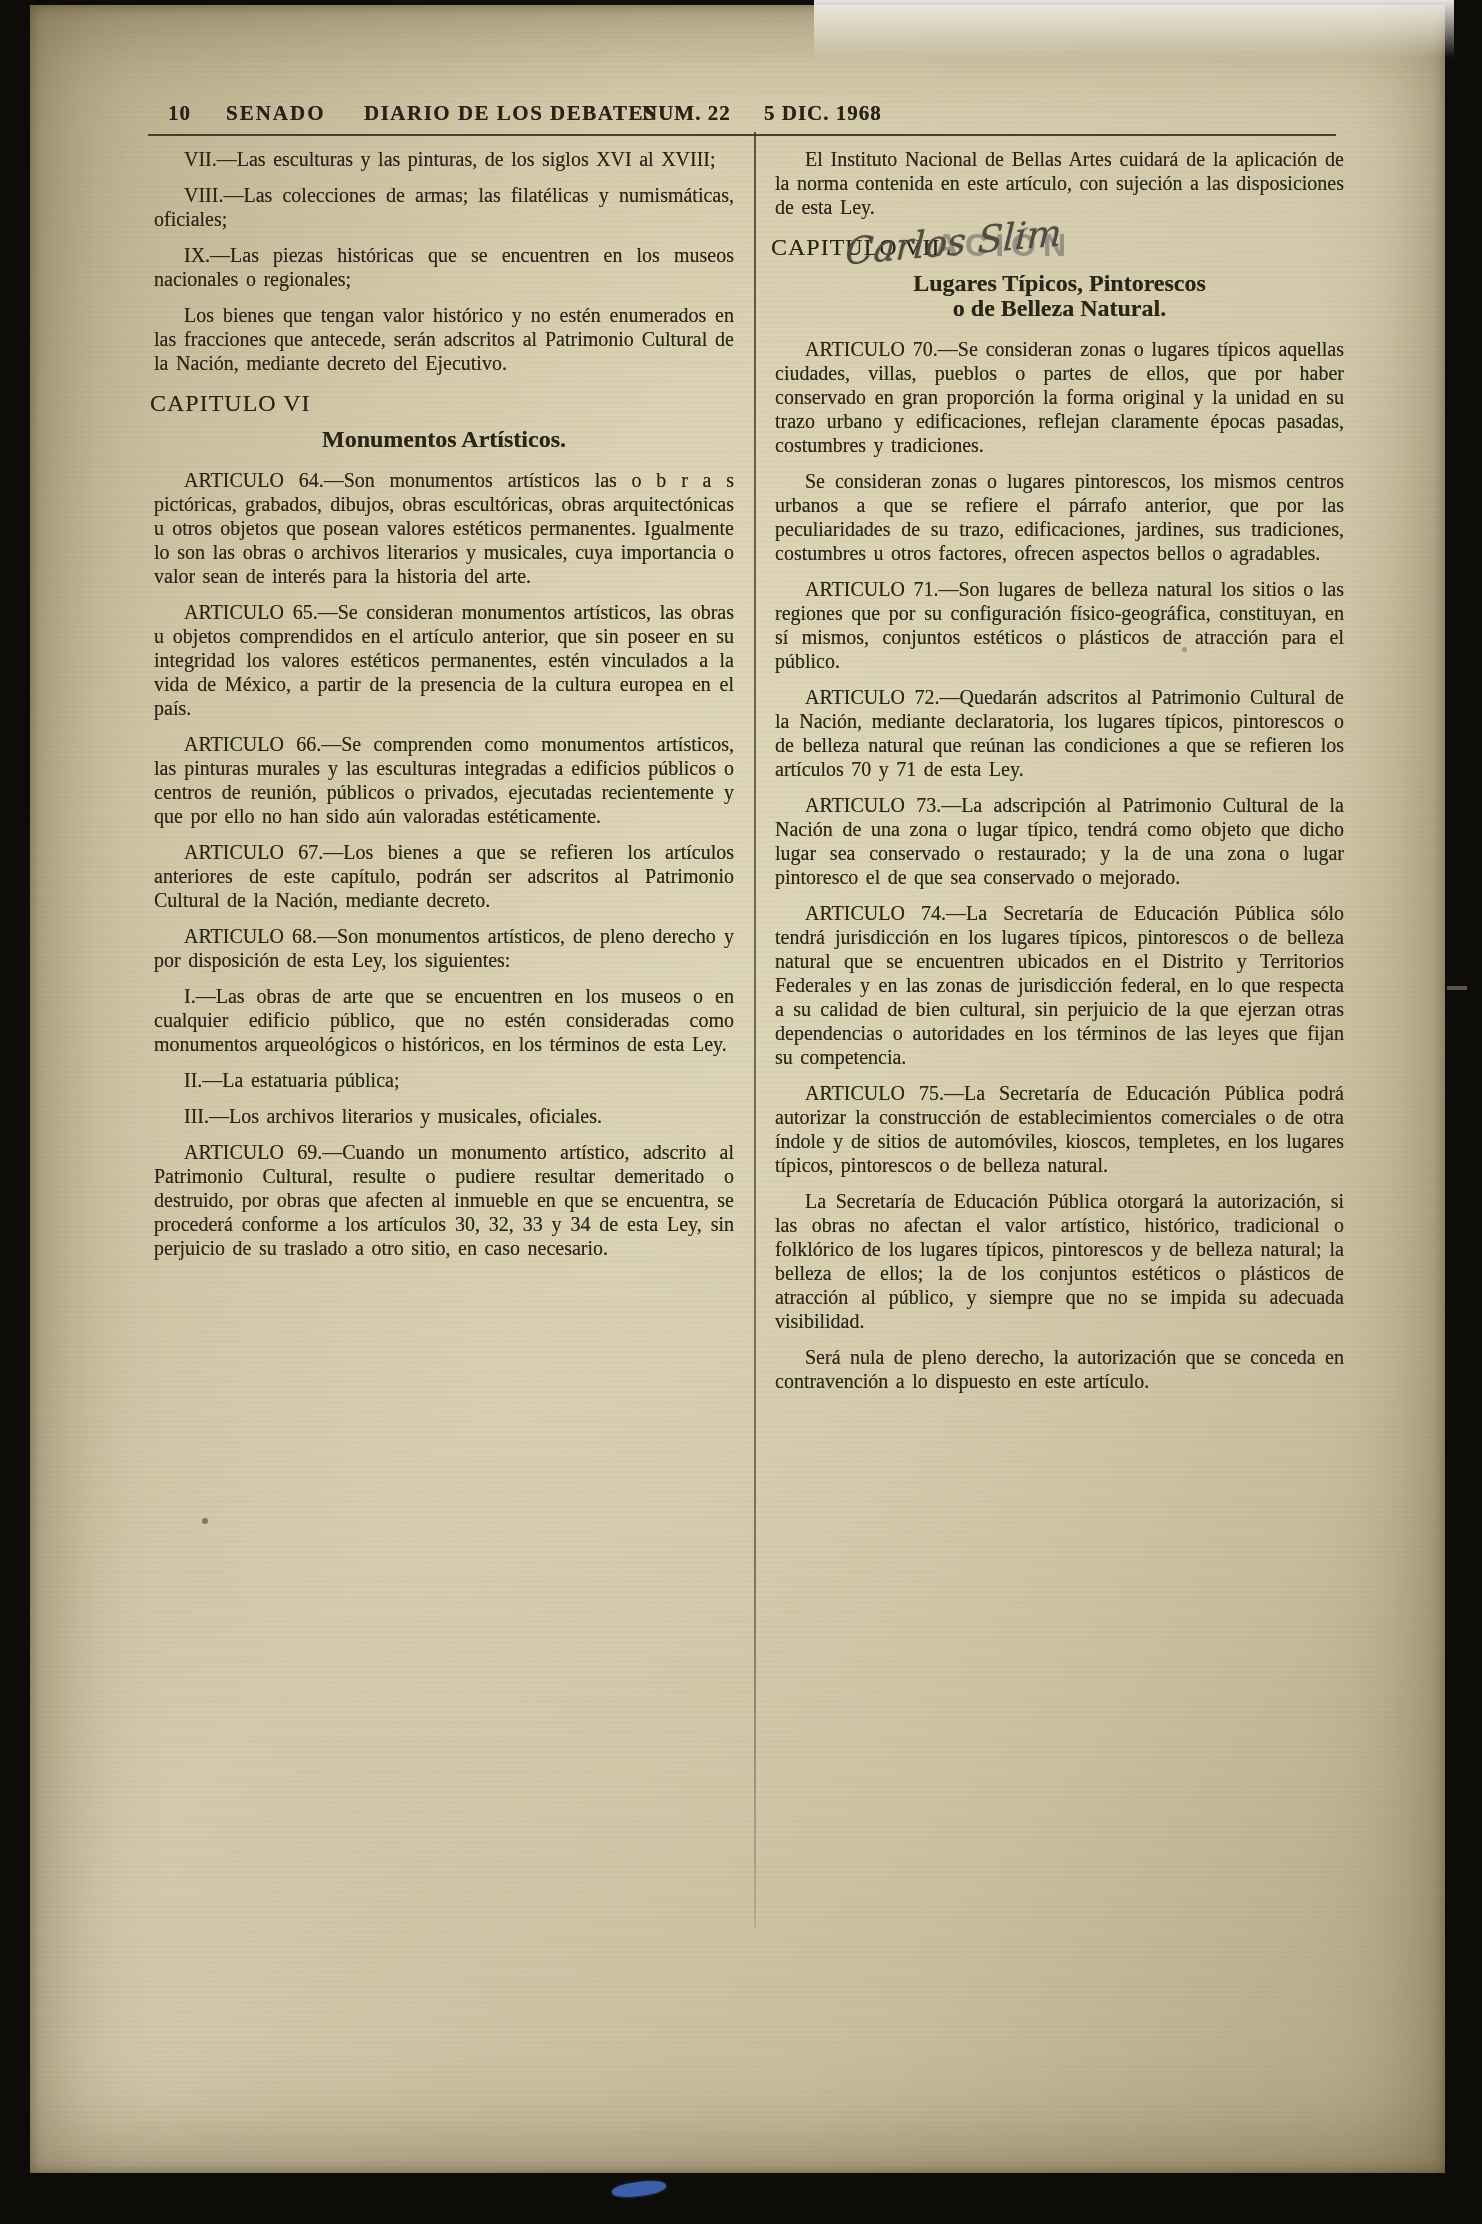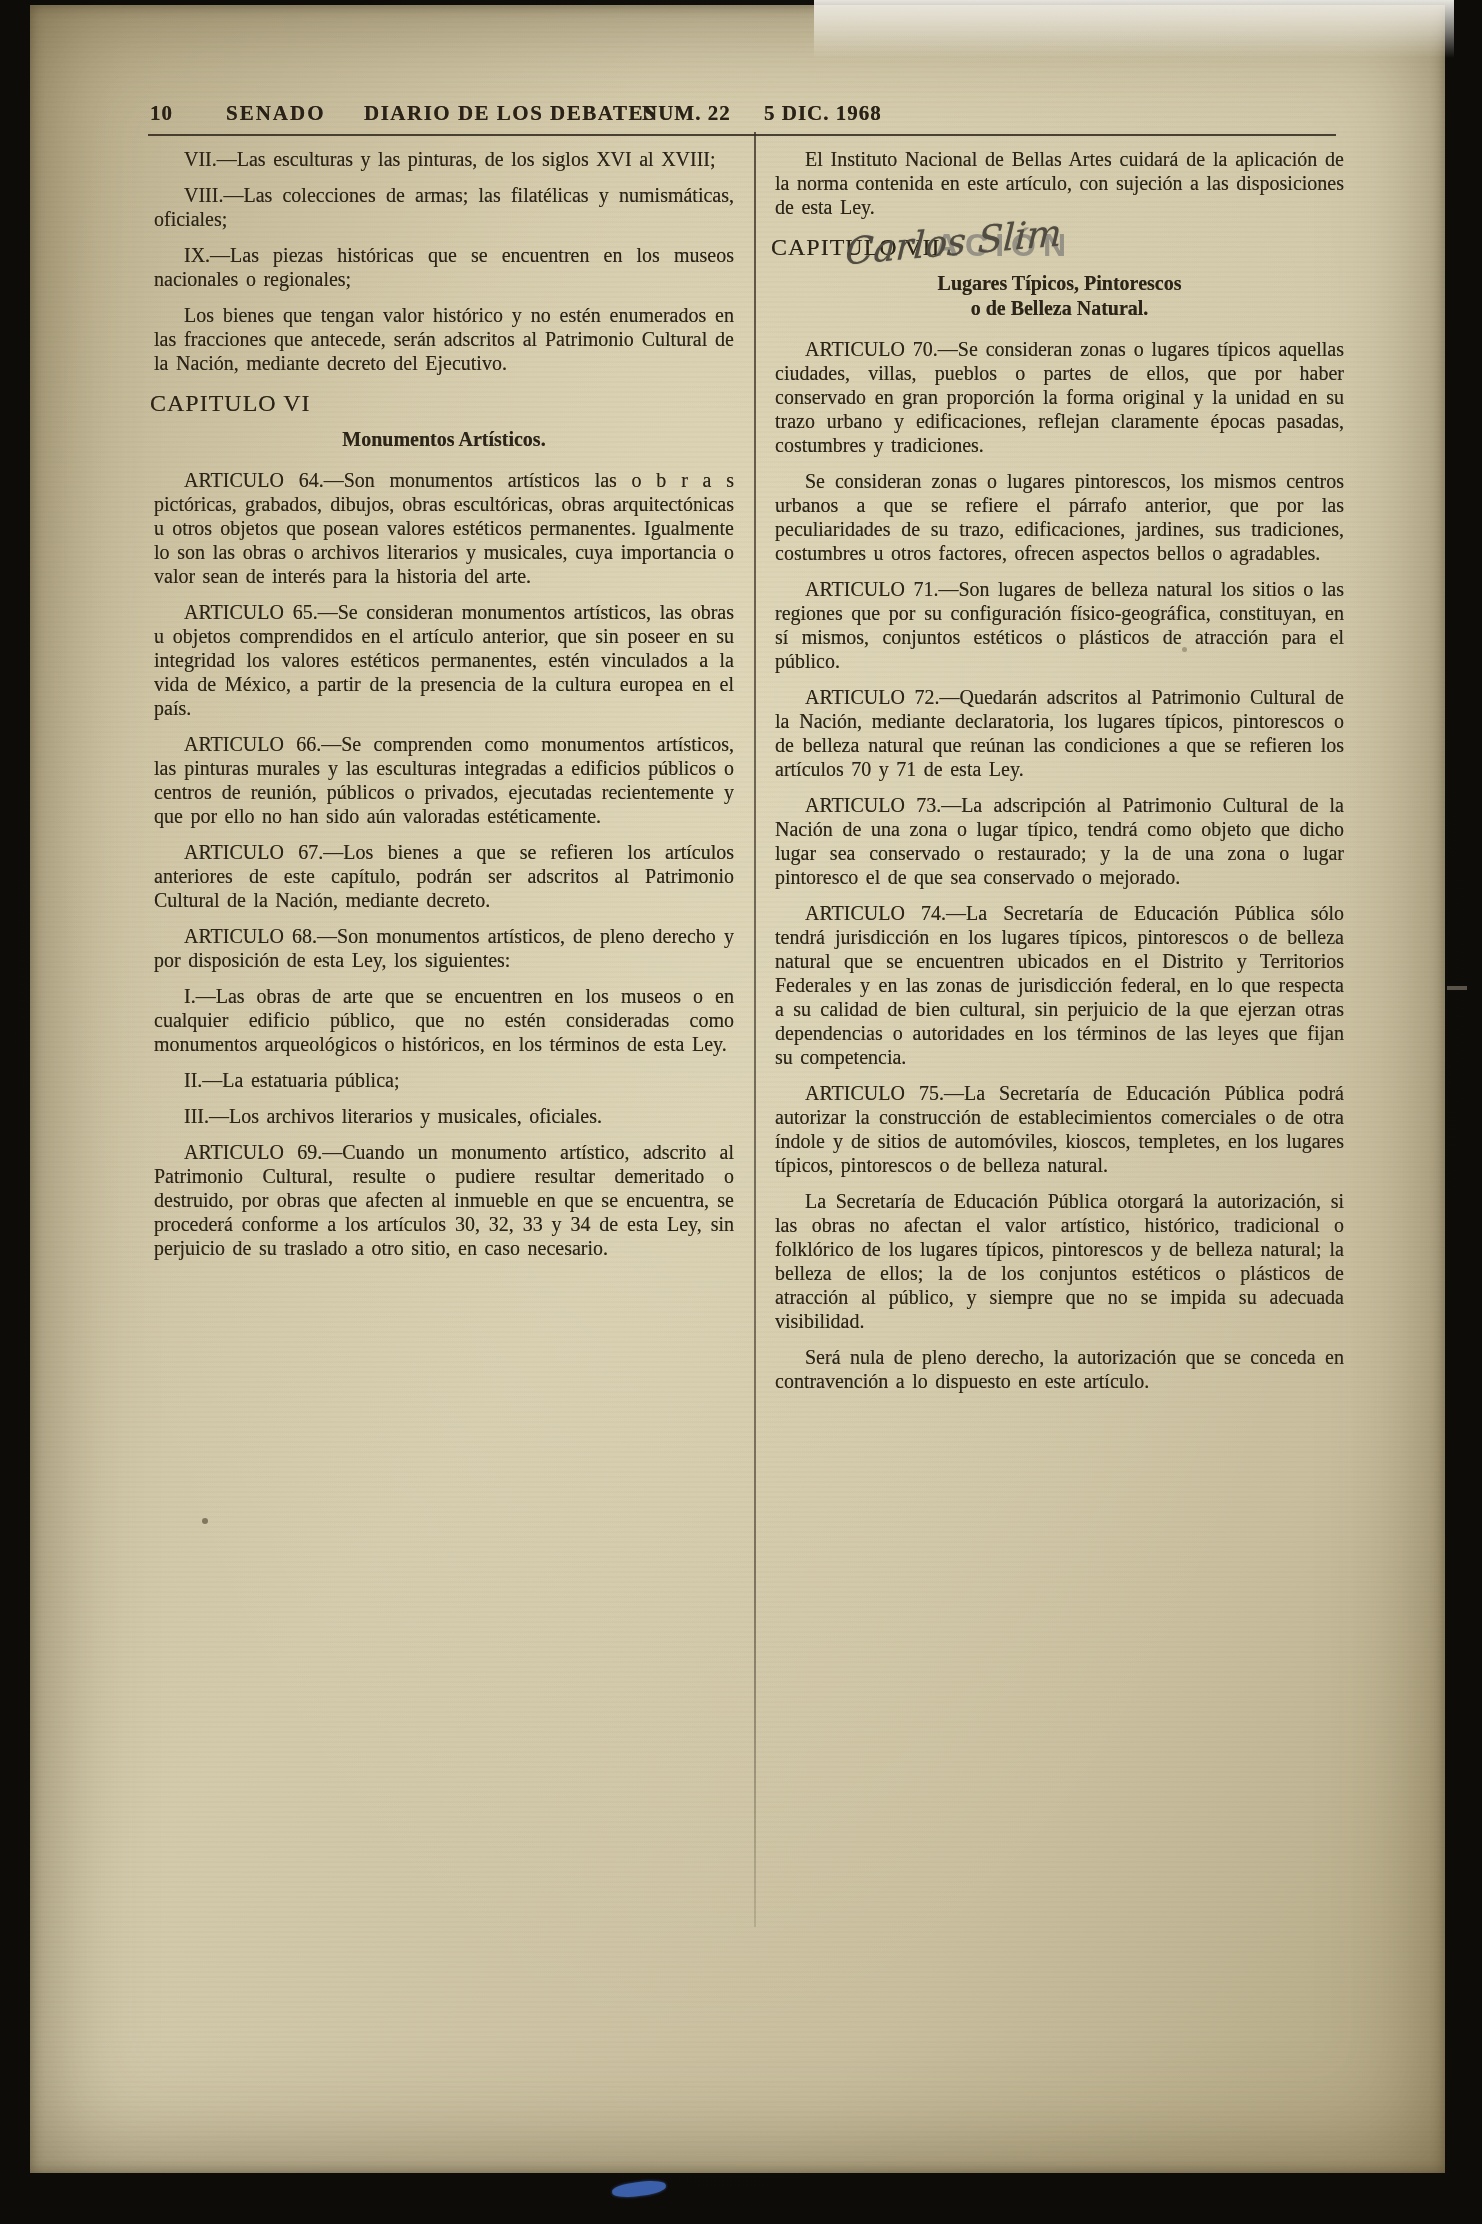--- a/index.html
+++ b/index.html
@@ -49,21 +49,21 @@
     font-family:"DejaVu Serif","Liberation Serif",serif;
     font-style:italic;font-size:37px;color:#514c42;
     transform:rotate(-5deg) skewX(-8deg);
     text-shadow:0 0 1px rgba(60,55,45,.5);
     white-space:nowrap;
   }
   
   .masthead{position:absolute;left:0;top:96px;width:100%;height:30px;
     font-weight:bold;font-size:21px;color:#2a2216;letter-spacing:1px;}
   .h-item{position:absolute;top:0;white-space:nowrap;text-shadow:0 0 .6px rgba(42,34,22,.7);}
-  .hp-num  {left:120px;text-align:center;}
+  .hp-num  {left:138px;text-align:center;}
   .hp-sen  {left:196px;letter-spacing:2px;}
   .hp-title{left:334px;letter-spacing:1.5px;}
   .hp-issue{left:612px;}
   .hp-date {left:734px;}
   .header-rule{
     position:absolute;left:118px;top:129px;width:1188px;height:2px;
     background:rgba(48,40,27,.85);
   }
   .col-divider{
     position:absolute;left:724px;top:127px;width:2px;height:1795px;
@@ -76,21 +76,21 @@
   .col p{text-shadow:0 0 .5px rgba(44,36,24,.55);}
   .paragraph{
     font-size:20px;line-height:24px;text-align:justify;
     text-indent:30px;margin:0 4px 12px;word-spacing:2.5px;
   }
   .chapter-heading{
     font-size:24px;line-height:24px;font-weight:normal;
     letter-spacing:1px;margin:16px 0 12px;
   }
   .chapter-title{
-    font-size:20px;line-height:25px;font-weight:bold;text-align:center;
+    font-size:24px;line-height:25px;font-weight:bold;text-align:center;
     white-space:pre-line;margin:8px 0 16px;
   }
   
   .ink-mark{
     position:absolute;left:612px;top:2182px;width:54px;height:14px;
     background:#3b5fa8;border-radius:45%;transform:rotate(-7deg);
     box-shadow:0 0 3px rgba(59,95,168,.8);
   }
   .speck{position:absolute;border-radius:50%;background:#574c36;}
   .speck-a{left:172px;top:1513px;width:6px;height:6px;opacity:.65;}

